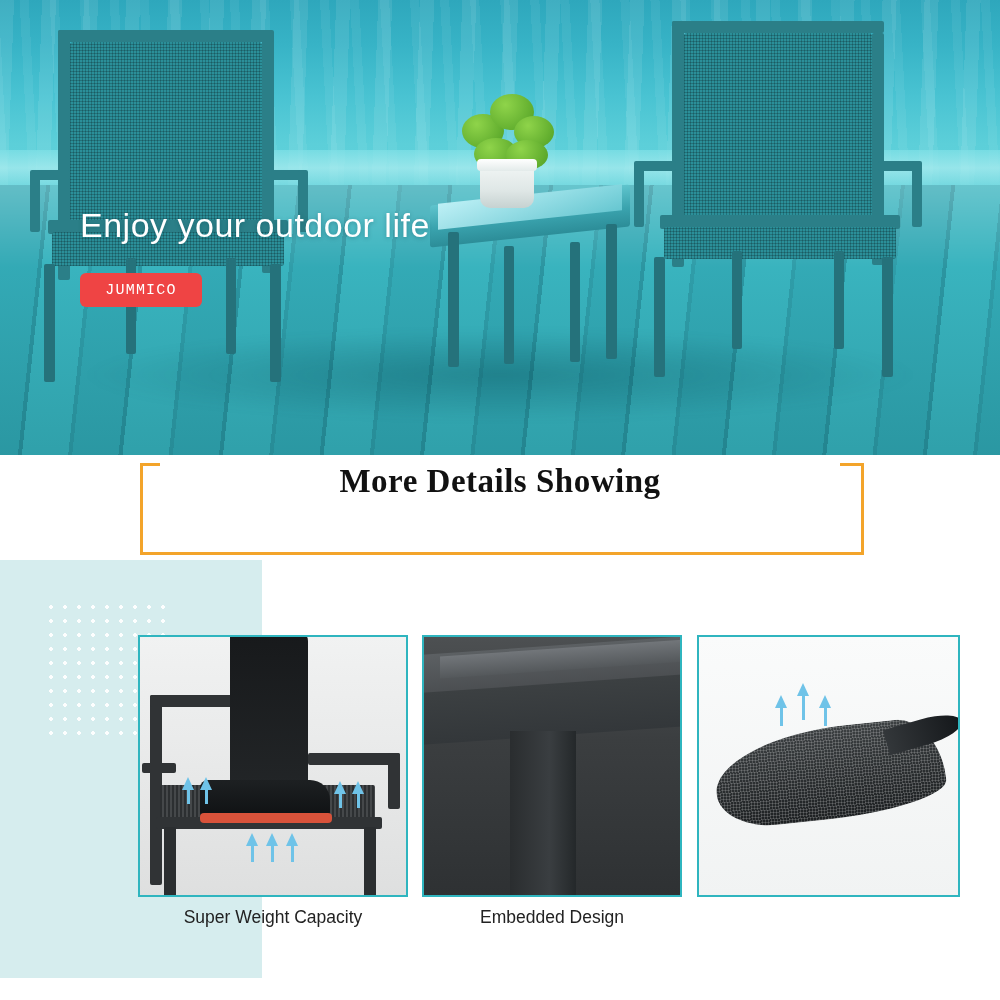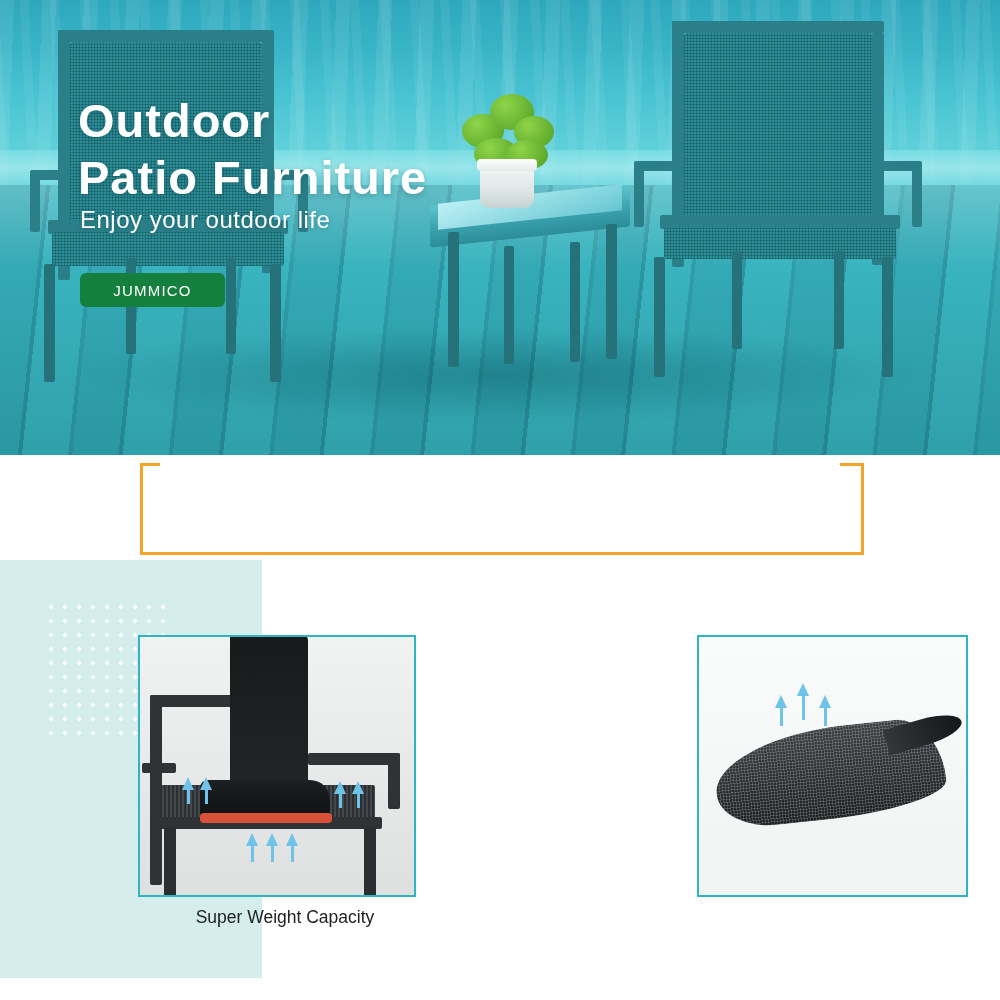--- a/index.html
+++ b/index.html
@@ -126,34 +126,34 @@
     font-weight: bold;
     letter-spacing: 1px;
     line-height: 1.22;
     text-shadow: 0 2px 6px rgba(0,70,80,0.35);
     white-space: pre-line;
   }
   .hero-sub {
     position: absolute;
     left: 80px; top: 206px;
     color: #ffffff;
-    font-size: 24px;
+    font-size: 34px;
     letter-spacing: .5px;
     text-shadow: 0 1px 4px rgba(0,70,80,0.35);
   }
   .brand-badge {
     position: absolute;
     left: 80px; top: 273px;
-    width: 145px; height: 34px;
-    background: #15803d;
+    width: 122px; height: 34px;
+    background: #ef4444;
     border-radius: 6px;
     color: #ffffff;
     font-size: 15px;
     letter-spacing: 1.2px;
-    display: flex; align-items: center; justify-content: center;
+    display: flex; align-items: center; justify-content: center; font-family: Liberation Mono, monospace;
   }
 
   
   .banner-wrap {
     position: absolute;
     left: 0; top: 455px;
     width: 1000px; height: 105px;
     background: #ffffff;
   }
   .banner-outline {
@@ -206,21 +206,20 @@
     width: 130px; height: 135px;
     background-image: radial-gradient(#ffffff 1.9px, transparent 2.1px);
     background-size: 14px 14px;
     opacity: .95;
   }
 
   .card {
     position: absolute;
     top: 75px;
     height: 262px;
-    padding-left: 8px;
   }
   .card-frame {
     position: absolute;
     inset: 0;
     border: 2px solid #2fb5bf;
   }
   .card-photo {
     position: absolute;
     inset: 0;
     overflow: hidden;
@@ -336,29 +335,28 @@
     <div class="bar" style="left:16px; top:146px; width:40px; height:10px;"></div>
     <div class="bar" style="left:14px; top:146px; width:10px; height:66px;"></div>
     <div class="bar" style="left:258px; top:146px; width:42px; height:10px;"></div>
     <div class="bar" style="left:292px; top:146px; width:10px; height:66px;"></div>
     <div class="barL" style="left:34px; top:242px; width:11px; height:120px;"></div>
     <div class="barL" style="left:262px; top:242px; width:11px; height:120px;"></div>
     <div class="barL" style="left:112px; top:236px; width:10px; height:98px;"></div>
     <div class="barL" style="left:214px; top:236px; width:10px; height:98px;"></div>
   </div>
 
-  <div class="hero-title">Outdoor
-Patio  Furniture</div>
   <div class="hero-sub">Enjoy your outdoor life</div>
   <div class="brand-badge">JUMMICO</div>
 </div>
 
 <div class="banner-wrap">
   <div class="banner-outline"></div>
   <div class="banner-white">
+    <div class="banner-title">More Details Showing</div>
   </div>
 </div>
 
 <div class="details">
   <div class="mint-panel">
     <div class="dots"></div>
   </div>
 
   <div class="card" id="card-1">
     <div class="card-photo">
@@ -387,20 +385,31 @@
       <div class="arrow-stem" style="left:112.5px; top:209px; height:18px;"></div>
       <div class="arrow-up" style="left:128px; top:198px;"></div>
       <div class="arrow-stem" style="left:132.5px; top:209px; height:18px;"></div>
       <div class="arrow-up" style="left:148px; top:198px;"></div>
       <div class="arrow-stem" style="left:152.5px; top:209px; height:18px;"></div>
     </div>
     <div class="card-frame"></div>
     <div class="card-caption">Super Weight Capacity</div>
   </div>
 
+  <div class="card" id="card-2">
+    <div class="card-photo">
+      <div class="c2-bg"></div>
+      <div class="c2-top"></div>
+      <div class="c2-glass"></div>
+      <div class="c2-apron"></div>
+      <div class="c2-leg"></div>
+    </div>
+    <div class="card-frame"></div>
+    <div class="card-caption">Embedded Design</div>
+  </div>
 
   <div class="card" id="card-3">
     <div class="card-photo">
       <div class="c3-bg"></div>
       <div class="c3-sheet"></div>
       <div class="c3-tail"></div>
       <div class="arrow-up" style="left:78px; top:60px;"></div>
       <div class="arrow-stem" style="left:82.5px; top:71px; height:20px;"></div>
       <div class="arrow-up" style="left:100px; top:48px;"></div>
       <div class="arrow-stem" style="left:104.5px; top:59px; height:26px;"></div>

